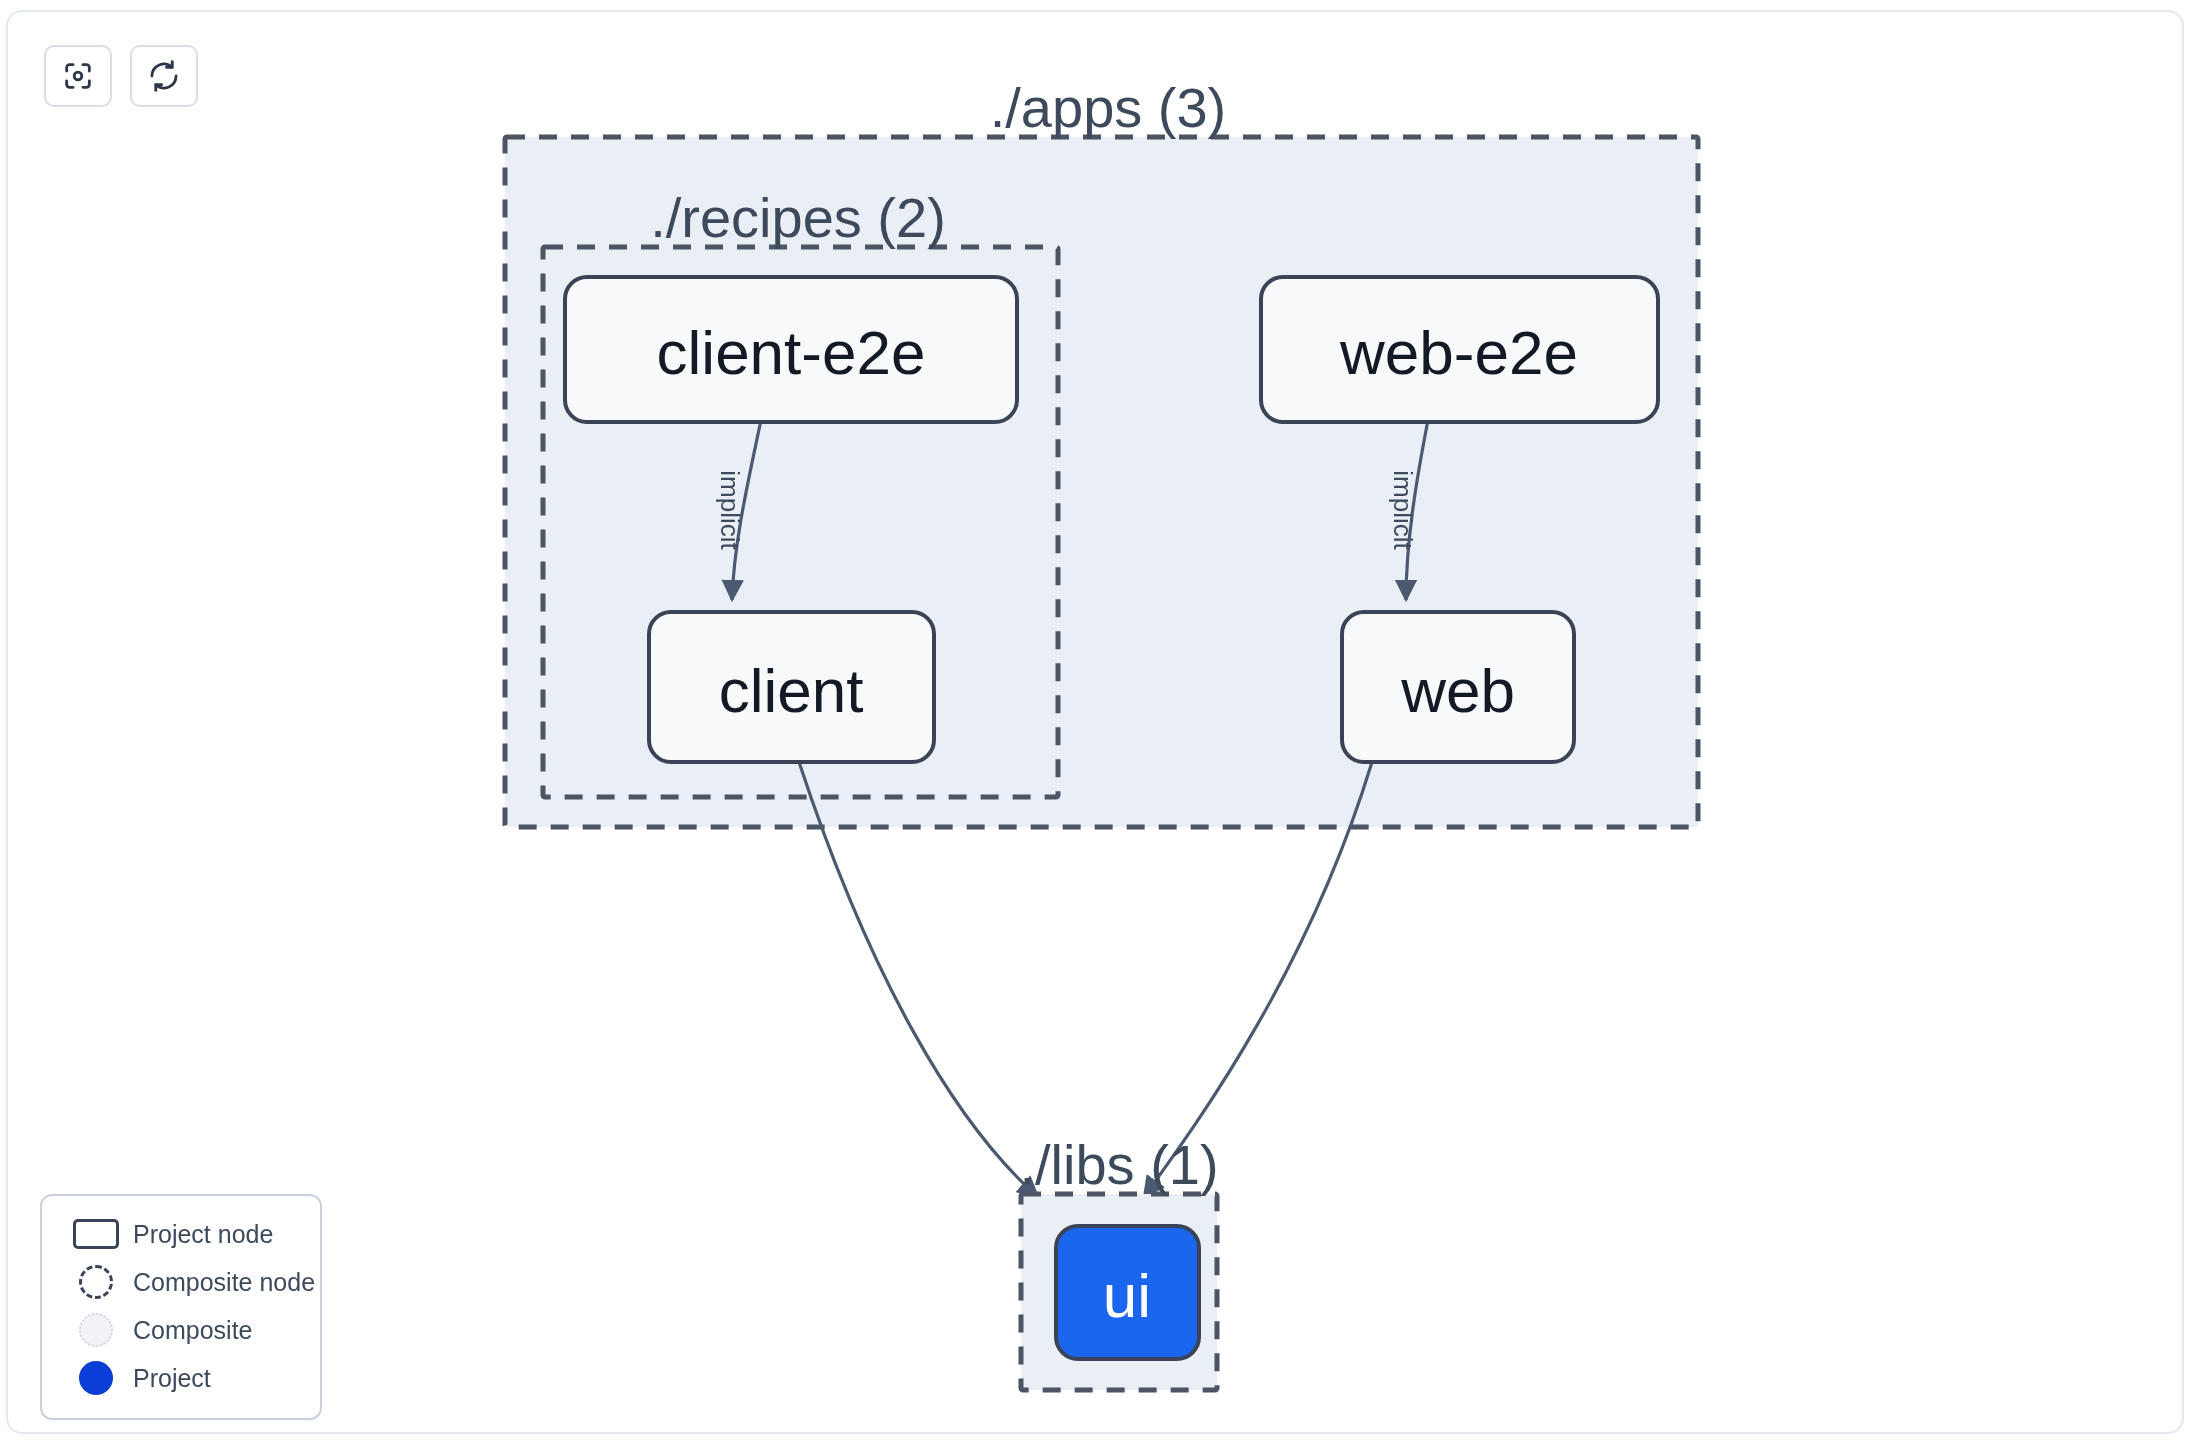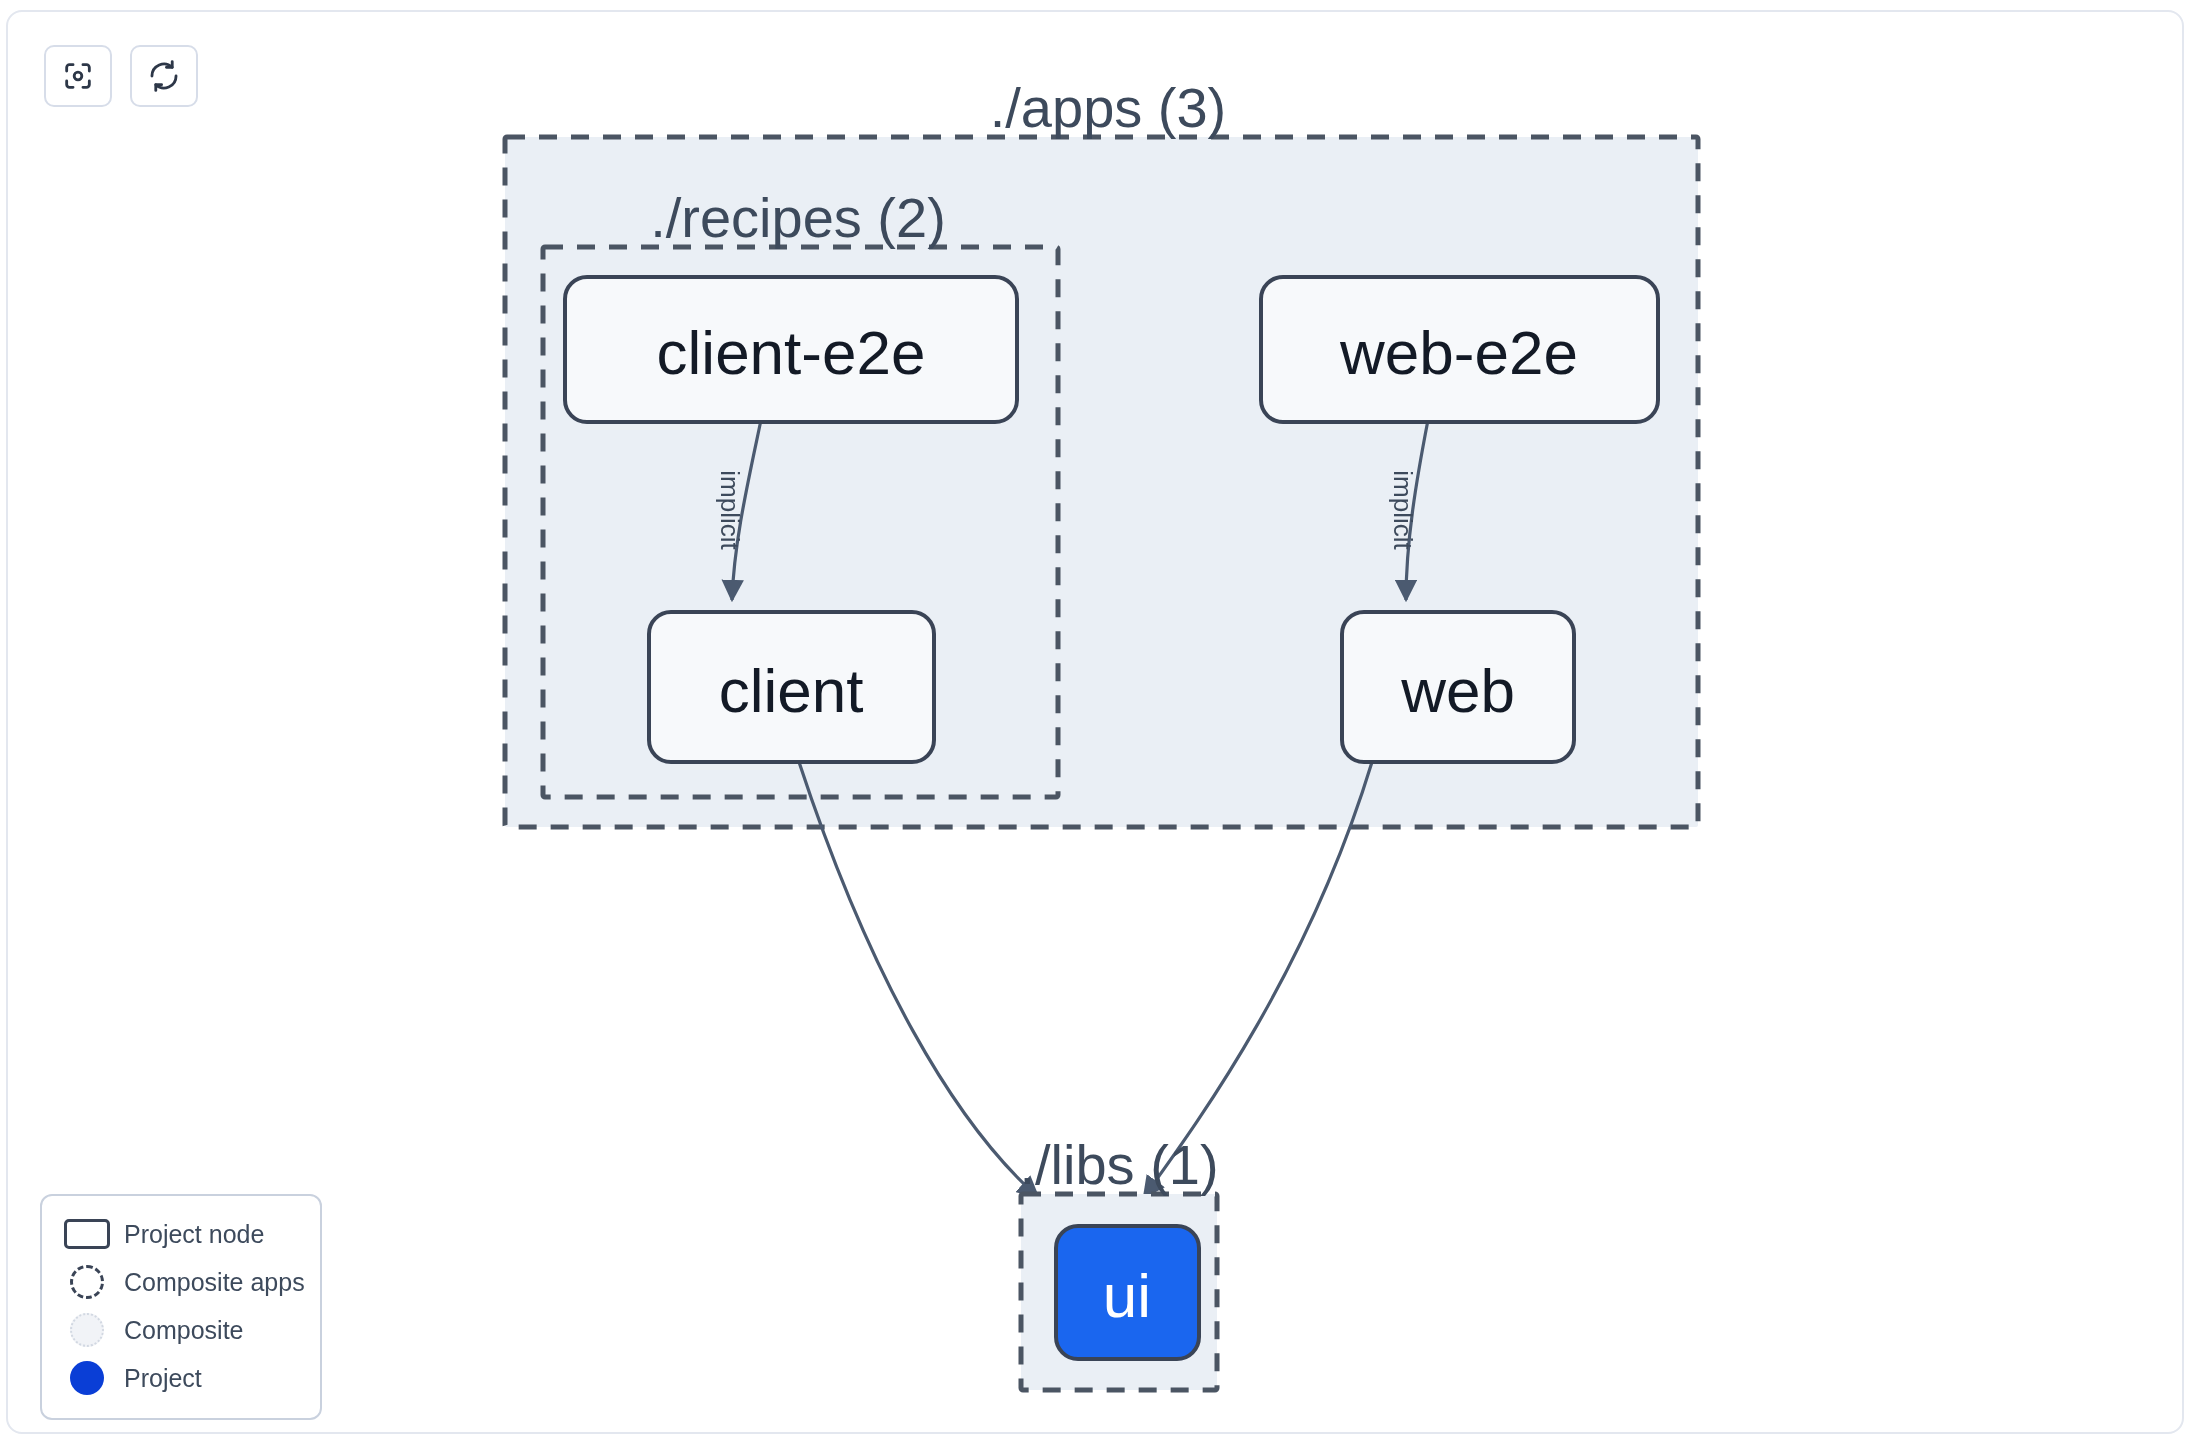--- a/index.html
+++ b/index.html
@@ -112,21 +112,21 @@
   
   #legend {
     position: absolute;
     left: 32px;
     top: 1182px;
     width: 282px;
     box-sizing: border-box;
     background: #ffffff;
     border: 2px solid #c9d1de;
     border-radius: 12px;
-    padding: 14px 18px 16px 18px;
+    padding: 14px 18px 16px 27px;
     z-index: 40;
   }
   .legend-row {
     display: flex;
     align-items: center;
     height: 48px;
   }
   .legend-swatch {
     width: 54px;
     min-width: 54px;
@@ -274,21 +274,21 @@
       <span class="legend-swatch">
         <span class="sw-project"></span>
       </span>
       <span class="legend-text">Project node</span>
     </div>
 
     <div class="legend-row">
       <span class="legend-swatch">
         <span class="sw-composite"></span>
       </span>
-      <span class="legend-text">Composite apps</span>
+      <span class="legend-text">Composite node</span>
     </div>
 
     <div class="legend-row">
       <span class="legend-swatch">
         <span class="sw-affected"></span>
       </span>
       <span class="legend-text">Composite</span>
     </div>
 
     <div class="legend-row">

